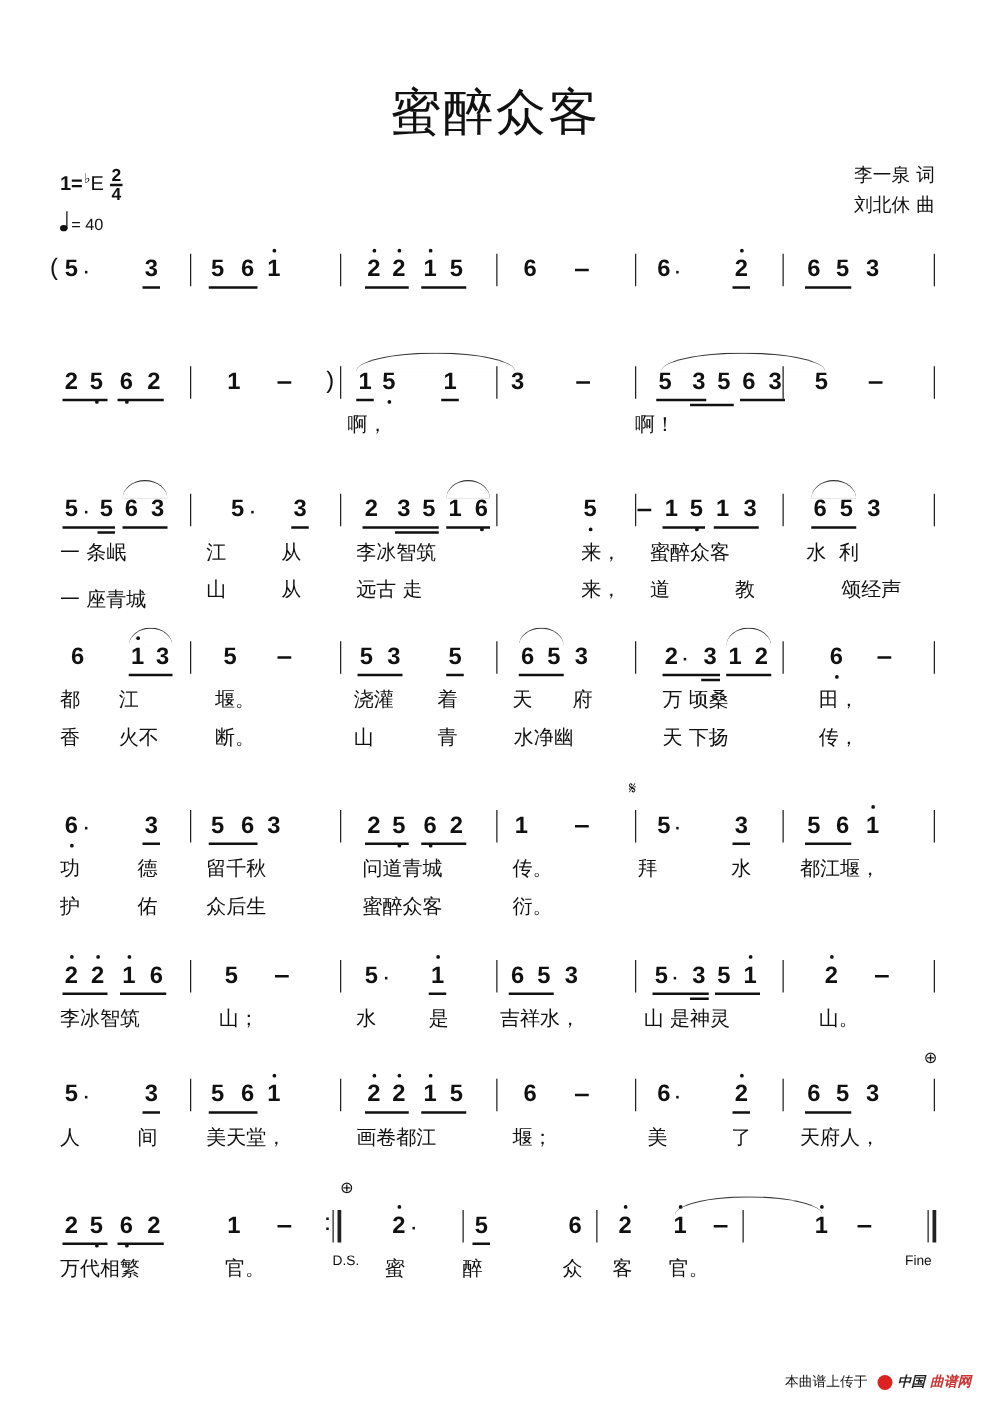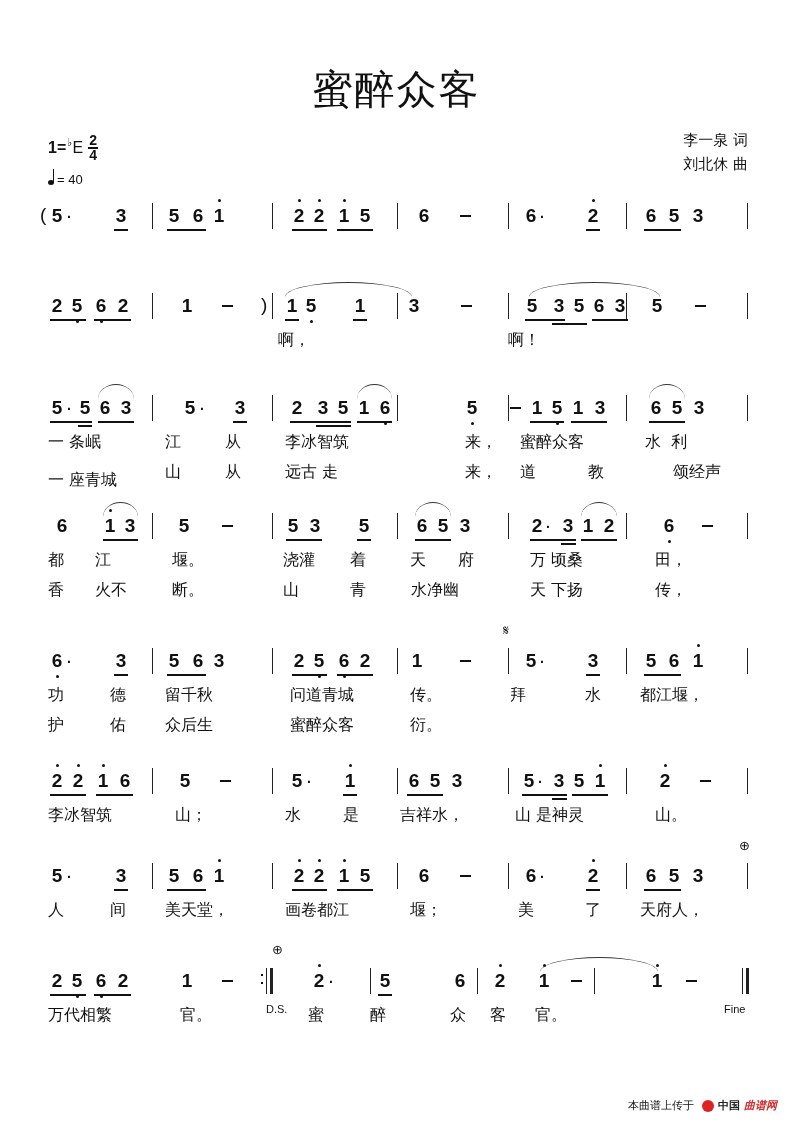--- a/index.html
+++ b/index.html
@@ -22,21 +22,21 @@
   .n .db{position:absolute;left:6px;top:25px;width:3px;height:3px;background:#111;border-radius:50%;}
   .ul{position:absolute;height:1.5px;background:#111;}
   .dot{position:absolute;top:9px;font-weight:bold;font-size:14px;}
   .dash{position:absolute;top:15px;width:11px;height:1.5px;background:#111;}
   .paren{position:absolute;top:4px;font-size:19px;}
   .slur{position:absolute;border-top:1.3px solid #333;border-radius:50%/100% 100% 0 0;height:14px;}
   .lyr{position:absolute;font-size:16px;font-family:"DejaVu Serif",serif;white-space:pre;}
   .mark{position:absolute;font-size:12px;}
   .footer{position:absolute;right:16px;top:1098px;font-size:11px;display:flex;align-items:center;gap:4px;}
   .footer .logo{display:inline-block;width:12px;height:12px;border-radius:50%;background:#d22;margin-left:4px;}
-  .footer .brand1{color:#222;font-weight:bold;}
+  .footer .brand1{color:#222;font-weight:bold;font-style:italic;}
   .footer .brand2{color:#c33;font-weight:bold;font-style:italic;}
 </style>
 </head>
 <body>
 
 <div class="title">蜜醉众客</div>
 
 <div class="key">
   <span>1=</span>
   <span class="flat">♭</span>

